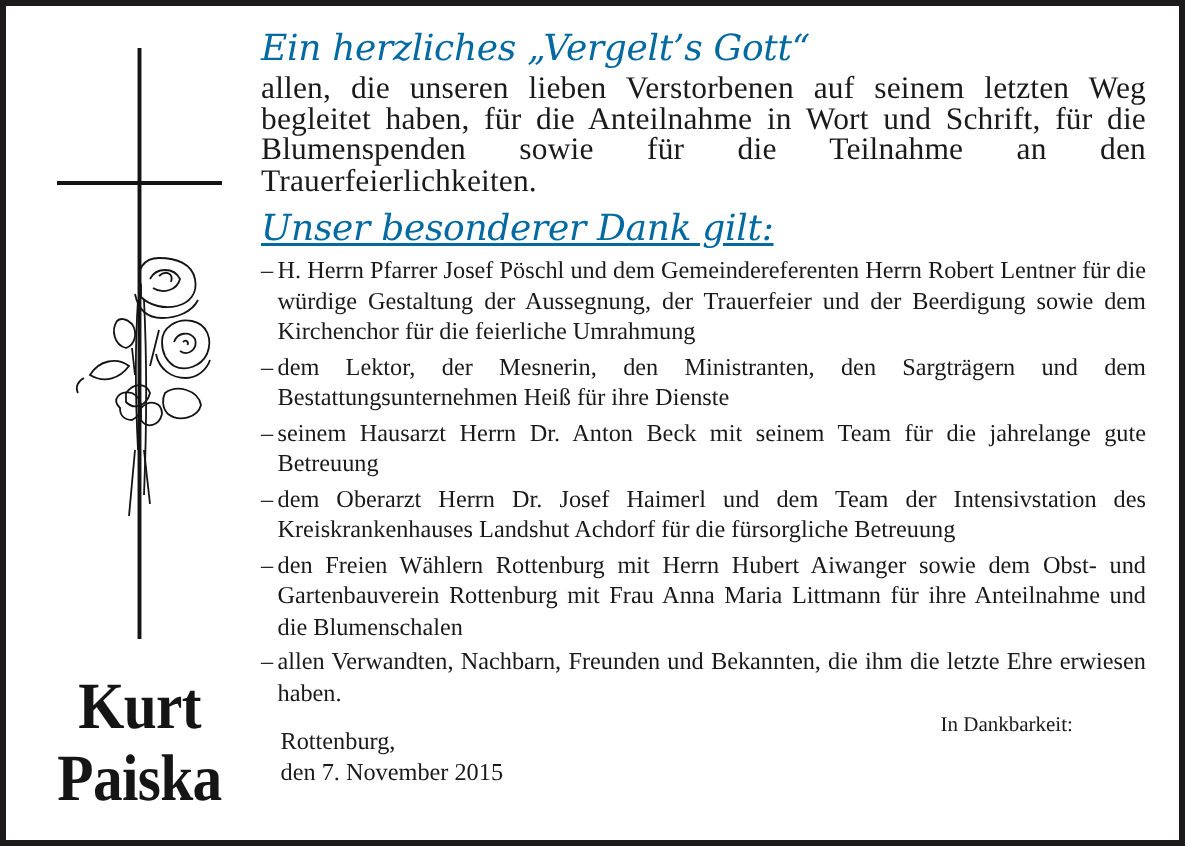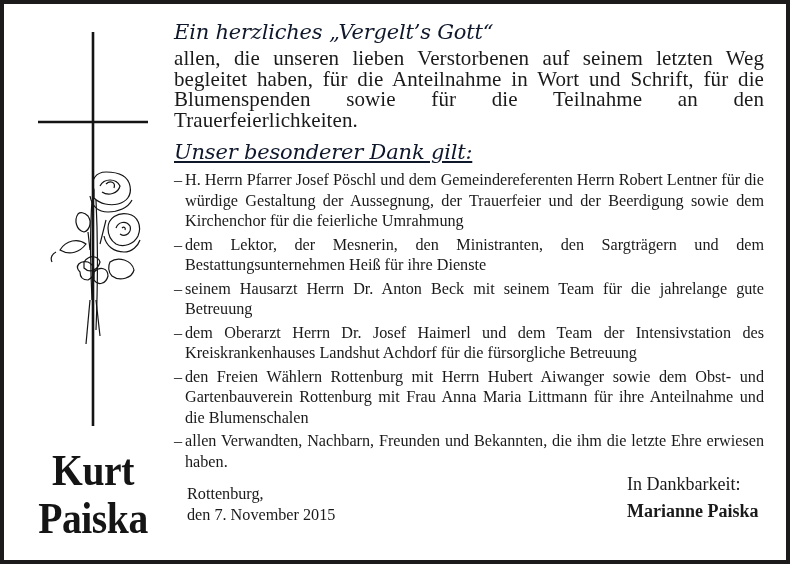--- a/index.html
+++ b/index.html
@@ -1,28 +1,28 @@
 <!DOCTYPE html>
 <html><head>
 <meta charset="utf-8">
 <style>
   html, body { margin:0; padding:0; background:#fff; }
   body { width:790px; height:564px; overflow:hidden; position:relative; font-family:"DejaVu Serif", serif; color:#1a1a1a; }
   .frame { position:absolute; left:0; top:0; width:790px; height:564px; box-sizing:border-box; border:4px solid #1c1a1a; background:#fff; }
   .cross { position:absolute; left:0; top:0; width:170px; height:450px; }
   .name { position:absolute; left:18px; top:447px; width:150px; font-family:"Liberation Serif", serif; font-weight:bold; font-size:44px; line-height:48px; text-align:center; letter-spacing:-0.5px; transform:scaleX(0.9); transform-origin:center; color:#151515; }
   .content { position:absolute; left:174px; top:18px; width:590px; }
-  .h-italic { font-family:"DejaVu Serif", serif; font-style:italic; font-size:21px; line-height:28px; margin:0; color:#0f172a; font-weight:normal; letter-spacing:-0.2px; }
+  .h-italic { font-family:"DejaVu Serif", serif; font-style:italic; font-size:24px; line-height:28px; margin:0; color:#0369a1; font-weight:normal; letter-spacing:-0.2px; }
   .intro { font-family:"Liberation Serif", serif; font-size:21px; line-height:20.5px; text-align:justify; margin:2px 0 0 0; letter-spacing:0.1px; }
   .h2 { margin-top:8px;text-decoration:underline; }
   ul.thanks { list-style:none; margin:4px 0 0 0; padding:0; }
   ul.thanks li { position:relative; padding-left:11px; font-family:"Liberation Serif", serif; font-size:16.2px; line-height:20.5px; text-align:justify; margin-bottom:3px; }
   ul.thanks li .dash { position:absolute; left:0; top:0; }
   .closing-left { position:absolute; left:187px; top:484px; font-family:"Liberation Serif", serif; font-size:16.2px; line-height:20.5px; }
-  .closing-right { position:absolute; left:627px; top:474px; font-family:"Liberation Serif", serif; font-size:18px; line-height:20.5px; }
+  .closing-right { position:absolute; left:627px; top:474px; font-family:"Liberation Serif", serif; font-size:14px; line-height:20.5px; }
   .closing-right .sig { font-weight:bold; margin-top:6px; }
 </style>
 </head>
 <body>
 
 <div class="frame"></div>
 
 <svg class="cross" viewBox="0 0 170 450" xmlns="http://www.w3.org/2000/svg">
   <line x1="93" y1="32" x2="93" y2="426" stroke="#141414" stroke-width="2.6"></line>
   <line x1="38" y1="122" x2="148" y2="122" stroke="#141414" stroke-width="2.6"></line>
@@ -75,14 +75,13 @@
   </ul>
 </div>
 
 <div class="closing-left">
   <div>Rottenburg,</div>
   <div>den 7. November 2015</div>
 </div>
 
 <div class="closing-right">
   <div>In Dankbarkeit:</div>
-  <div class="sig">Marianne Paiska</div>
 </div>
 
 </body></html>

